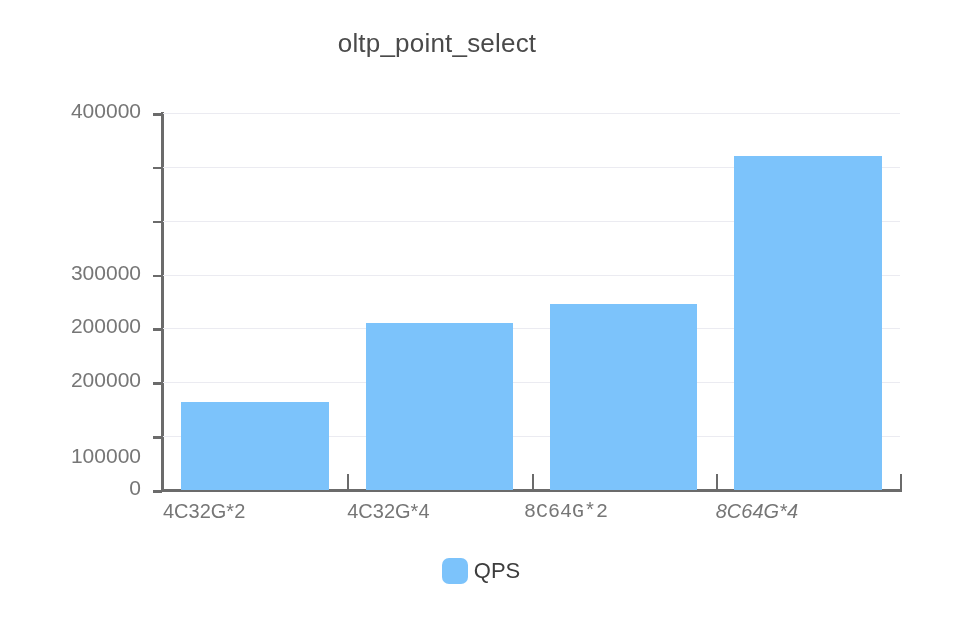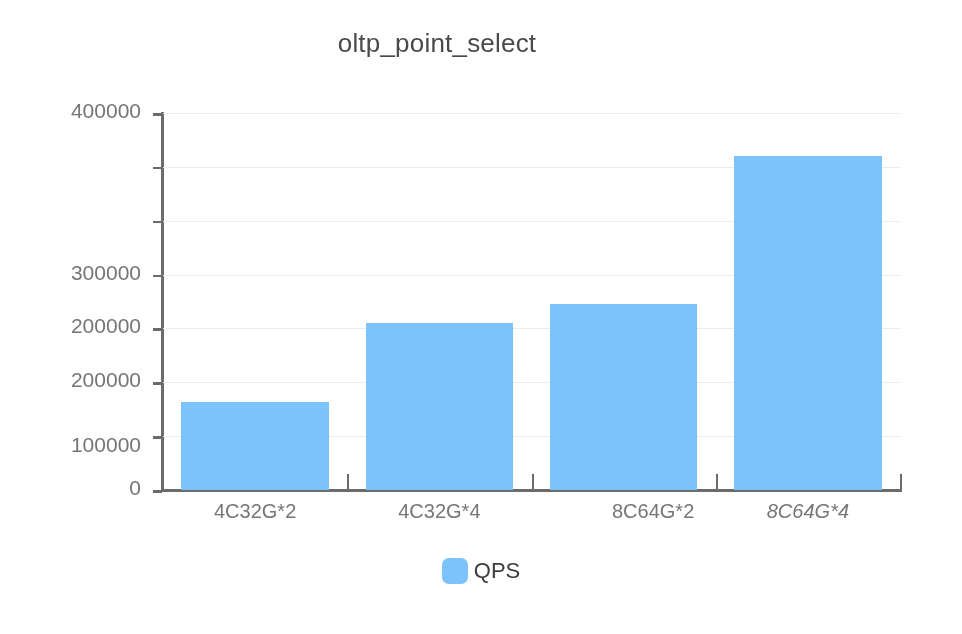--- a/index.html
+++ b/index.html
@@ -104,21 +104,21 @@
 
   .bar {
     position: absolute;
     bottom: 0;
     background: #7cc3fb;
   }
 
   .x-tick-label {
     position: absolute;
     top: 500px;
-    text-align: center;
+    text-align: left;
     font-size: 20px;
     color: #767676;
     white-space: nowrap;
   }
 
   
   #legend {
     position: absolute;
     left: 0;
     top: 558px;
@@ -144,21 +144,21 @@
 
 <div id="chart-root">
 
   <div id="chart-title">oltp_point_select</div>
 
   <div id="y-axis-line"></div>
   <div id="x-axis-line"></div>
 
   <div id="y-tick-labels">
       <div class="y-tick-label" style="top: 476px;">0</div>
-      <div class="y-tick-label" style="top: 433px;">100000</div>
+      <div class="y-tick-label" style="top: 444px;">100000</div>
       <div class="y-tick-label" style="top: 368.286px;">200000</div>
       <div class="y-tick-label" style="top: 314.429px;">200000</div>
       <div class="y-tick-label" style="top: 260.571px;">300000</div>
       <div class="y-tick-label" style="top: 99px;">400000</div>
     </div>
 
   <div id="plot-area">
       <div class="gridline" style="top: 323.143px;"></div>
       <div class="gridline" style="top: 269.286px;"></div>
       <div class="gridline" style="top: 215.429px;"></div>
@@ -183,18 +183,18 @@
     <div class="y-tick-mark" style="top: 436.143px;"></div>
     <div class="y-tick-mark" style="top: 382.286px;"></div>
     <div class="y-tick-mark" style="top: 328.429px;"></div>
     <div class="y-tick-mark" style="top: 274.571px;"></div>
     <div class="y-tick-mark" style="top: 220.714px;"></div>
     <div class="y-tick-mark" style="top: 166.857px;"></div>
     <div class="y-tick-mark" style="top: 113px;"></div>
     <div class="x-tick-label" style="left: 163px; width: 184.25px;">4C32G*2</div>
     <div class="x-tick-label" style="left: 347.25px; width: 184.25px;">4C32G*4</div>
     <div class="x-tick-mark" style="left: 347.25px;"></div>
-    <div class="x-tick-label" style="left: 561px; width: 184.25px;">8C64G*2</div>
+    <div class="x-tick-label" style="left: 524px; width: 184.25px; font-family: Liberation Mono, monospace;">8C64G*2</div>
     <div class="x-tick-mark" style="left: 531.5px;"></div>
     <div class="x-tick-label" style="left: 715.75px; width: 184.25px; font-style: italic;">8C64G*4</div>
     <div class="x-tick-mark" style="left: 715.75px;"></div>
     <div class="x-tick-mark" style="left: 900px;"></div>
   </div>
 
 </body></html>

